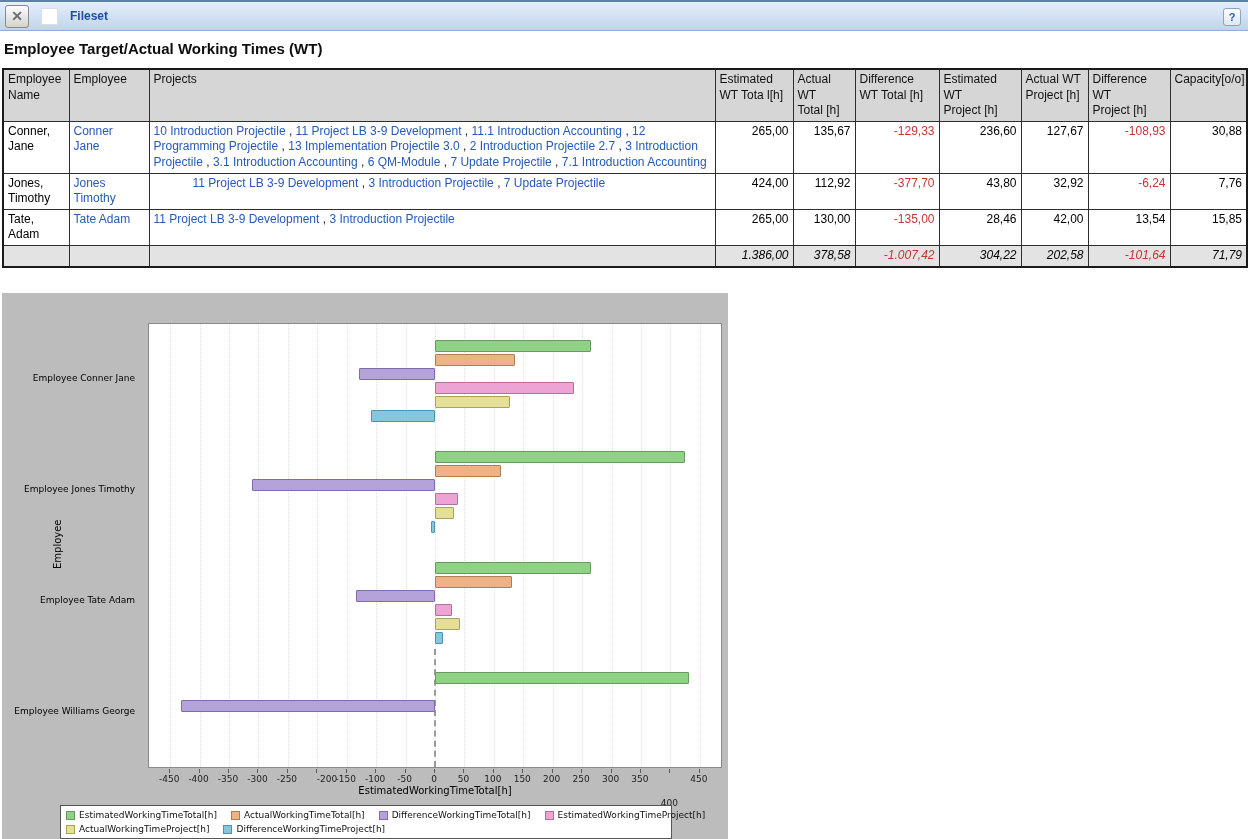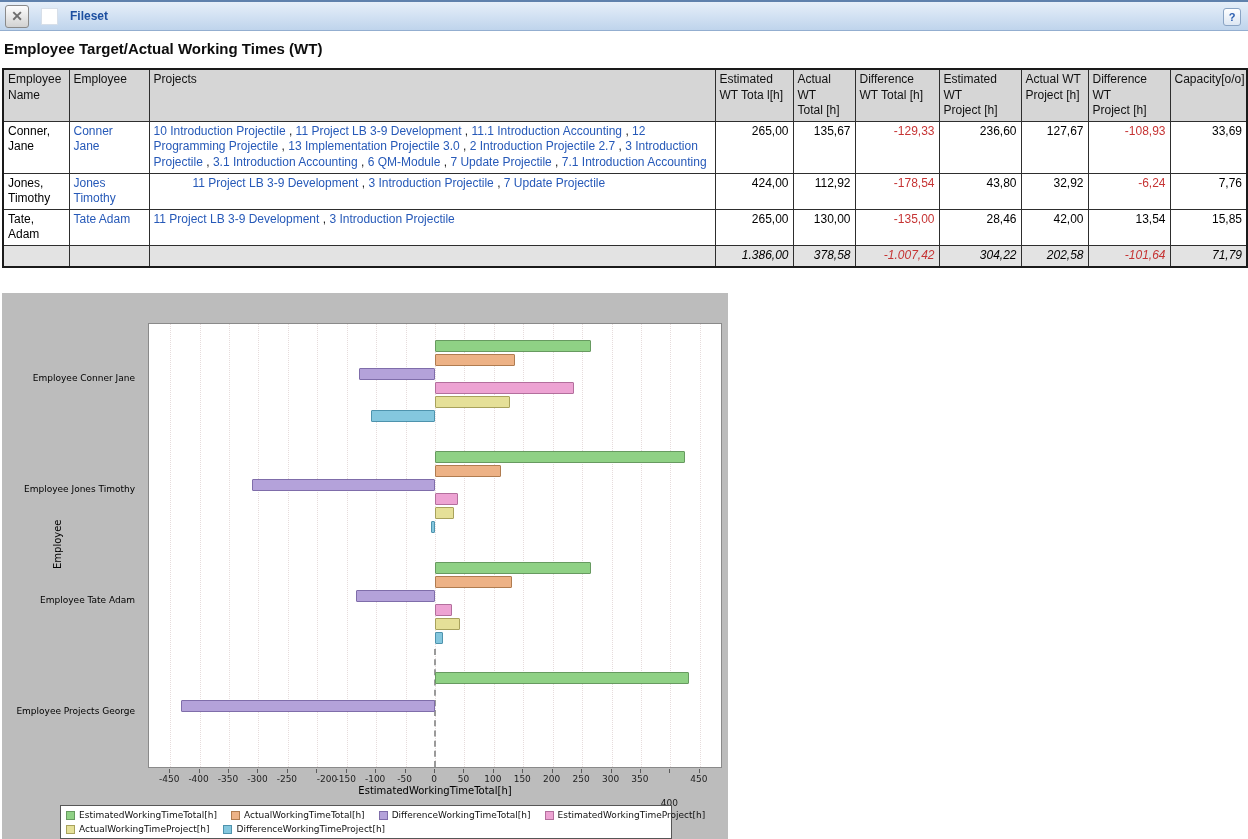--- a/index.html
+++ b/index.html
@@ -143,31 +143,31 @@
 Jane</td>
         <td><a class="lnk">Conner
 Jane</a></td>
         <td style="white-space: normal;"><a class="lnk">10 Introduction Projectile</a><span class="sep"> , </span><a class="lnk">11 Project LB 3-9 Development</a><span class="sep"> , </span><a class="lnk">11.1 Introduction Accounting</a><span class="sep"> , </span><a class="lnk">12 Programming Projectile</a><span class="sep"> , </span><a class="lnk">13 Implementation Projectile 3.0</a><span class="sep"> , </span><a class="lnk">2 Introduction Projectile 2.7</a><span class="sep"> , </span><a class="lnk">3 Introduction Projectile</a><span class="sep"> , </span><a class="lnk">3.1 Introduction Accounting</a><span class="sep"> , </span><a class="lnk">6 QM-Module</a><span class="sep"> , </span><a class="lnk">7 Update Projectile</a><span class="sep"> , </span><a class="lnk">7.1 Introduction Accounting</a></td>
         <td class="num">265,00</td>
         <td class="num">135,67</td>
         <td class="num neg">-129,33</td>
         <td class="num">236,60</td>
         <td class="num">127,67</td>
         <td class="num neg">-108,93</td>
-        <td class="num">33,69</td>
+        <td class="num">30,88</td>
       </tr>
       <tr>
         <td>Jones,
 Timothy</td>
         <td><a class="lnk">Jones
 Timothy</a></td>
         <td style="white-space: normal; padding-left: 43px;"><a class="lnk">11 Project LB 3-9 Development</a><span class="sep"> , </span><a class="lnk">3 Introduction Projectile</a><span class="sep"> , </span><a class="lnk">7 Update Projectile</a></td>
         <td class="num">424,00</td>
         <td class="num">112,92</td>
-        <td class="num neg">-178,54</td>
+        <td class="num neg">-377,70</td>
         <td class="num">43,80</td>
         <td class="num">32,92</td>
         <td class="num neg">-6,24</td>
         <td class="num">7,76</td>
       </tr>
       <tr>
         <td>Tate, Adam</td>
         <td><a class="lnk">Tate Adam</a></td>
         <td style="white-space: normal;"><a class="lnk">11 Project LB 3-9 Development</a><span class="sep"> , </span><a class="lnk">3 Introduction Projectile</a></td>
         <td class="num">265,00</td>
@@ -235,21 +235,21 @@
       <div class="bar" style="left: 286px; width: 19.3727px; top: 182.75px; background: rgb(229, 224, 152); border: 1px solid rgb(168, 162, 92);"></div>
       <div class="bar" style="left: 286px; width: 24.716px; top: 293.5px; background: rgb(229, 224, 152); border: 1px solid rgb(168, 162, 92);"></div>
       <div class="bar" style="left: 221.897px; width: 64.1028px; top: 86px; background: rgb(132, 199, 222); border: 1px solid rgb(78, 147, 173);"></div>
       <div class="bar" style="left: 282.328px; width: 3.6721px; top: 196.75px; background: rgb(132, 199, 222); border: 1px solid rgb(78, 147, 173);"></div>
       <div class="bar" style="left: 286px; width: 7.96798px; top: 307.5px; background: rgb(132, 199, 222); border: 1px solid rgb(78, 147, 173);"></div>
     </div>
   <div class="ylabels" id="ylabels">
       <div class="ylabel" style="top: 50.375px;">Employee Conner Jane</div>
       <div class="ylabel" style="top: 161.125px;">Employee Jones Timothy</div>
       <div class="ylabel" style="top: 271.875px;">Employee Tate Adam</div>
-      <div class="ylabel" style="top: 382.625px;">Employee Projects George</div>
+      <div class="ylabel" style="top: 382.625px;">Employee Williams George</div>
     </div>
   <div class="ytitle">Employee</div>
   <div class="xticks" id="xticks">
       <div class="xtick-mark" style="left: 21.1852px;"></div>
       <div class="xtick-label" style="left: 21.1852px;">-450</div>
       <div class="xtick-mark" style="left: 50.6091px;"></div>
       <div class="xtick-label" style="left: 50.6091px;">-400</div>
       <div class="xtick-mark" style="left: 80.0329px;"></div>
       <div class="xtick-label" style="left: 80.0329px;">-350</div>
       <div class="xtick-mark" style="left: 109.457px;"></div>

